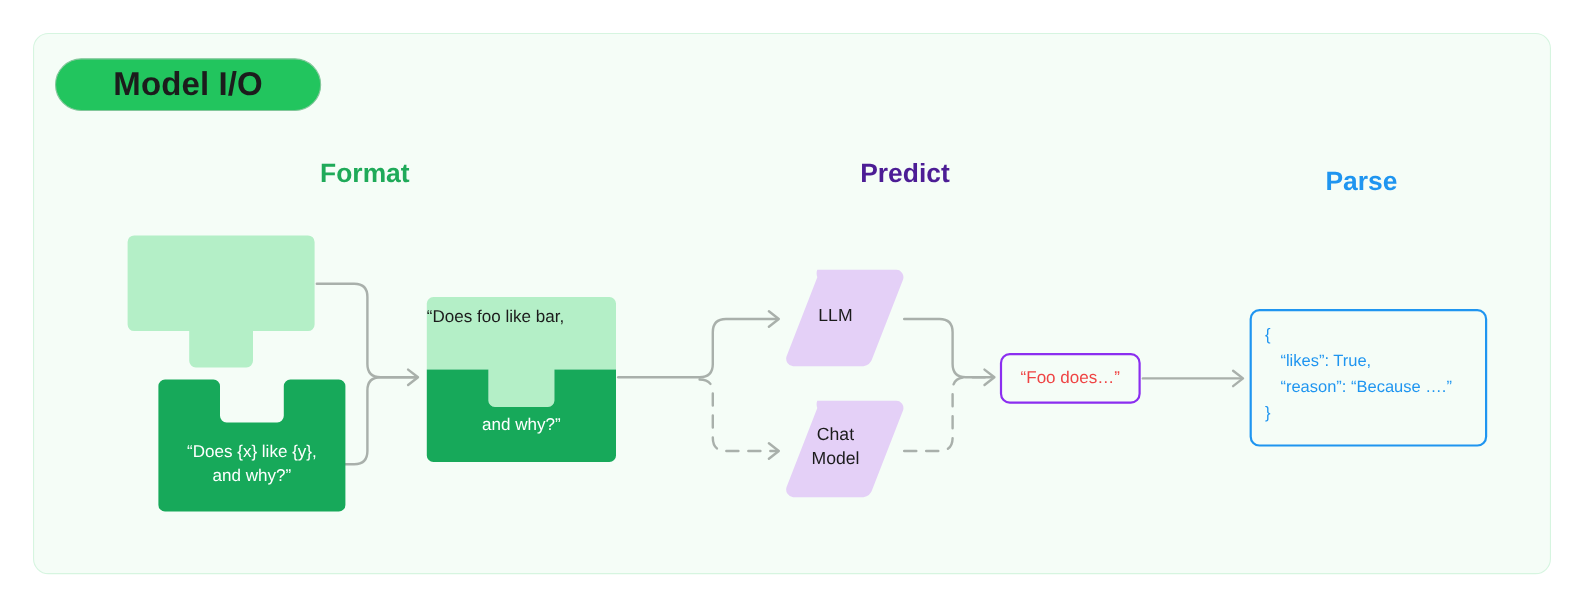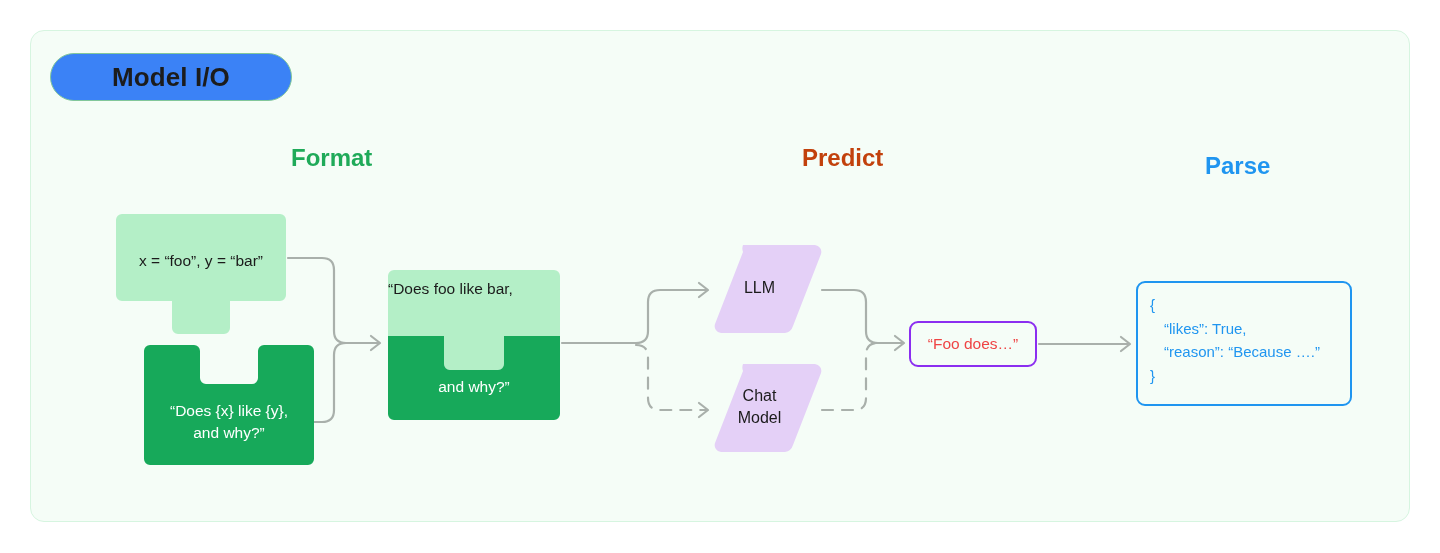--- a/index.html
+++ b/index.html
@@ -34,41 +34,41 @@
   }
 
   
   .badge {
     position: absolute;
     left: 50px;
     top: 53px;
     width: 242px;
     height: 48px;
     box-sizing: border-box;
-    background: #3b82f6;
+    background: #22c55e;
     border: 1.5px solid #82c79a;
     border-radius: 24px;
     display: flex;
     align-items: center;
     justify-content: center;
     color: #1c1c1c;
-    font-size: 26px;
+    font-size: 30px;
     font-weight: bold;
     letter-spacing: .1px;
   }
 
   
   .sec-head {
     position: absolute;
     font-size: 24px;
     font-weight: bold;
     white-space: nowrap;
   }
   .sec-format  { left: 291px; top: 144px; color: #1faa59; }
-  .sec-predict { left: 802px; top: 144px; color: #c2410c; }
+  .sec-predict { left: 782px; top: 144px; color: #4c1d95; }
   .sec-parse   { left: 1205px; top: 152px; color: #1f95f0; }
 
   
   .piece-wrap { position: absolute; }
   .piece-wrap svg { display: block; overflow: visible; }
 
   .piece-text {
     position: absolute;
     left: 0; right: 0;
     text-align: center;
@@ -217,21 +217,20 @@
     <path class="wire" d="M 1039 344 H 1128"></path>
     <path class="arrowhead" d="M 1121 337 L 1130 344 L 1121 351"></path>
   </svg>
 
   <div class="piece-wrap" id="piece-vars">
     <svg width="172" height="124" viewBox="0 0 172 124">
       <path d="M 6 0 H 164 A 6 6 0 0 1 170 6 V 81 A 6 6 0 0 1 164 87 H 114
                V 114 A 6 6 0 0 1 108 120 H 62 A 6 6 0 0 1 56 114 V 87 H 6
                A 6 6 0 0 1 0 81 V 6 A 6 6 0 0 1 6 0 Z" fill="#b4efc7"></path>
     </svg>
-    <div class="piece-text txt-dark">x = “foo”, y = “bar”</div>
   </div>
 
   <div class="piece-wrap" id="piece-tmpl">
     <svg width="172" height="124" viewBox="0 0 172 124">
       <path d="M 6 0 H 50 A 6 6 0 0 1 56 6 V 33 A 6 6 0 0 0 62 39 H 108
                A 6 6 0 0 0 114 33 V 6 A 6 6 0 0 1 120 0 H 164 A 6 6 0 0 1 170 6
                V 114 A 6 6 0 0 1 164 120 H 6 A 6 6 0 0 1 0 114 V 6 A 6 6 0 0 1 6 0 Z" fill="#17a95a"></path>
     </svg>
     <div class="piece-text txt-light">“Does {x} like {y},
 and why?”</div>

